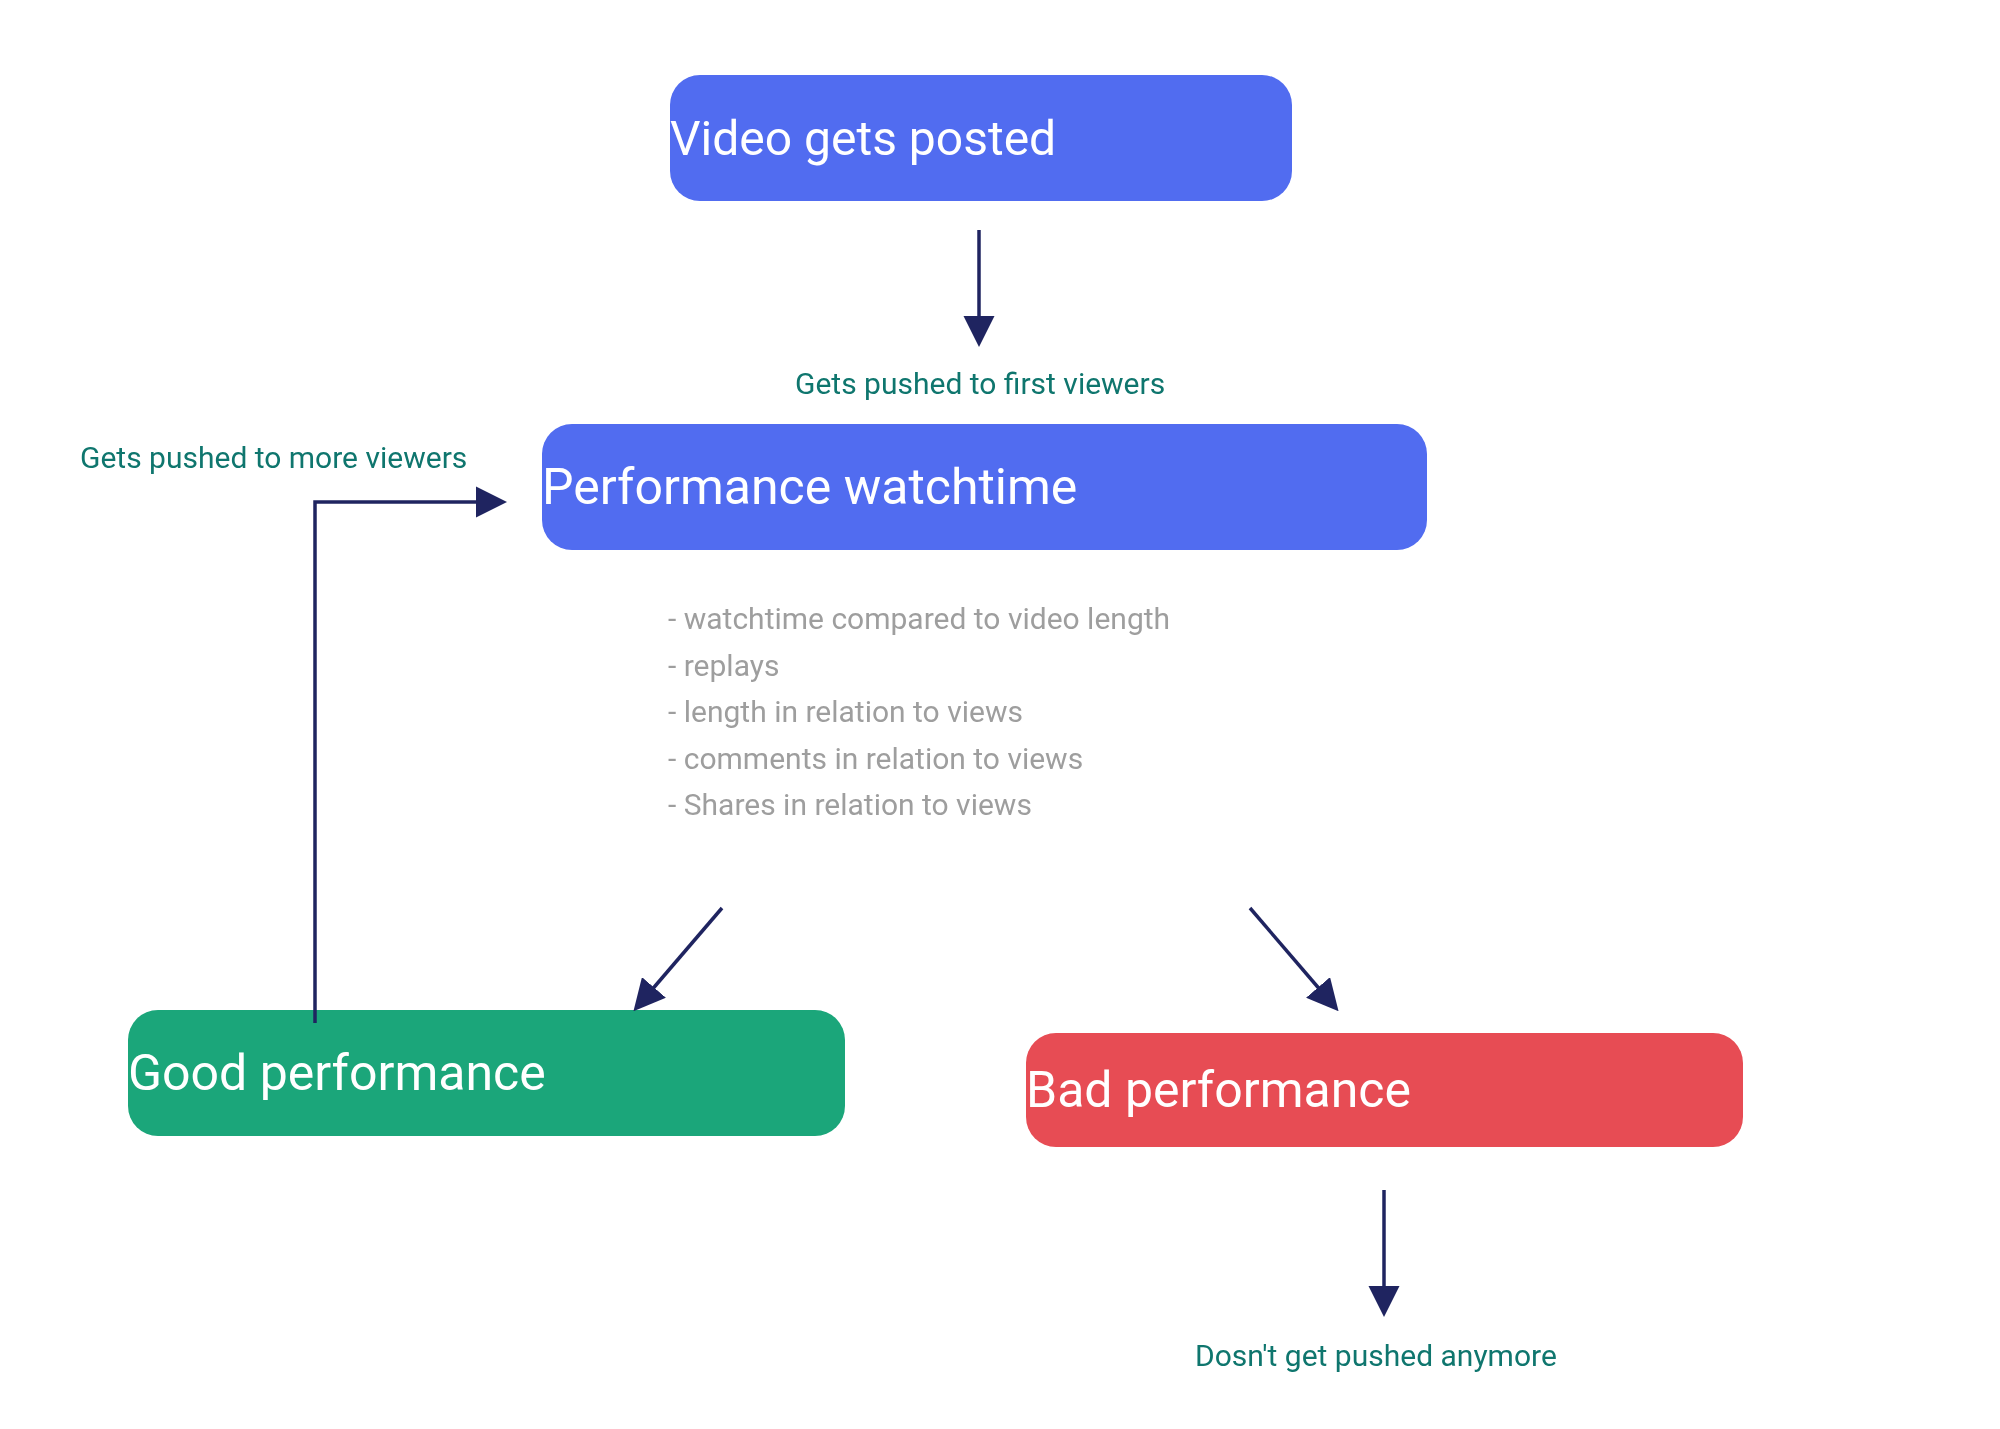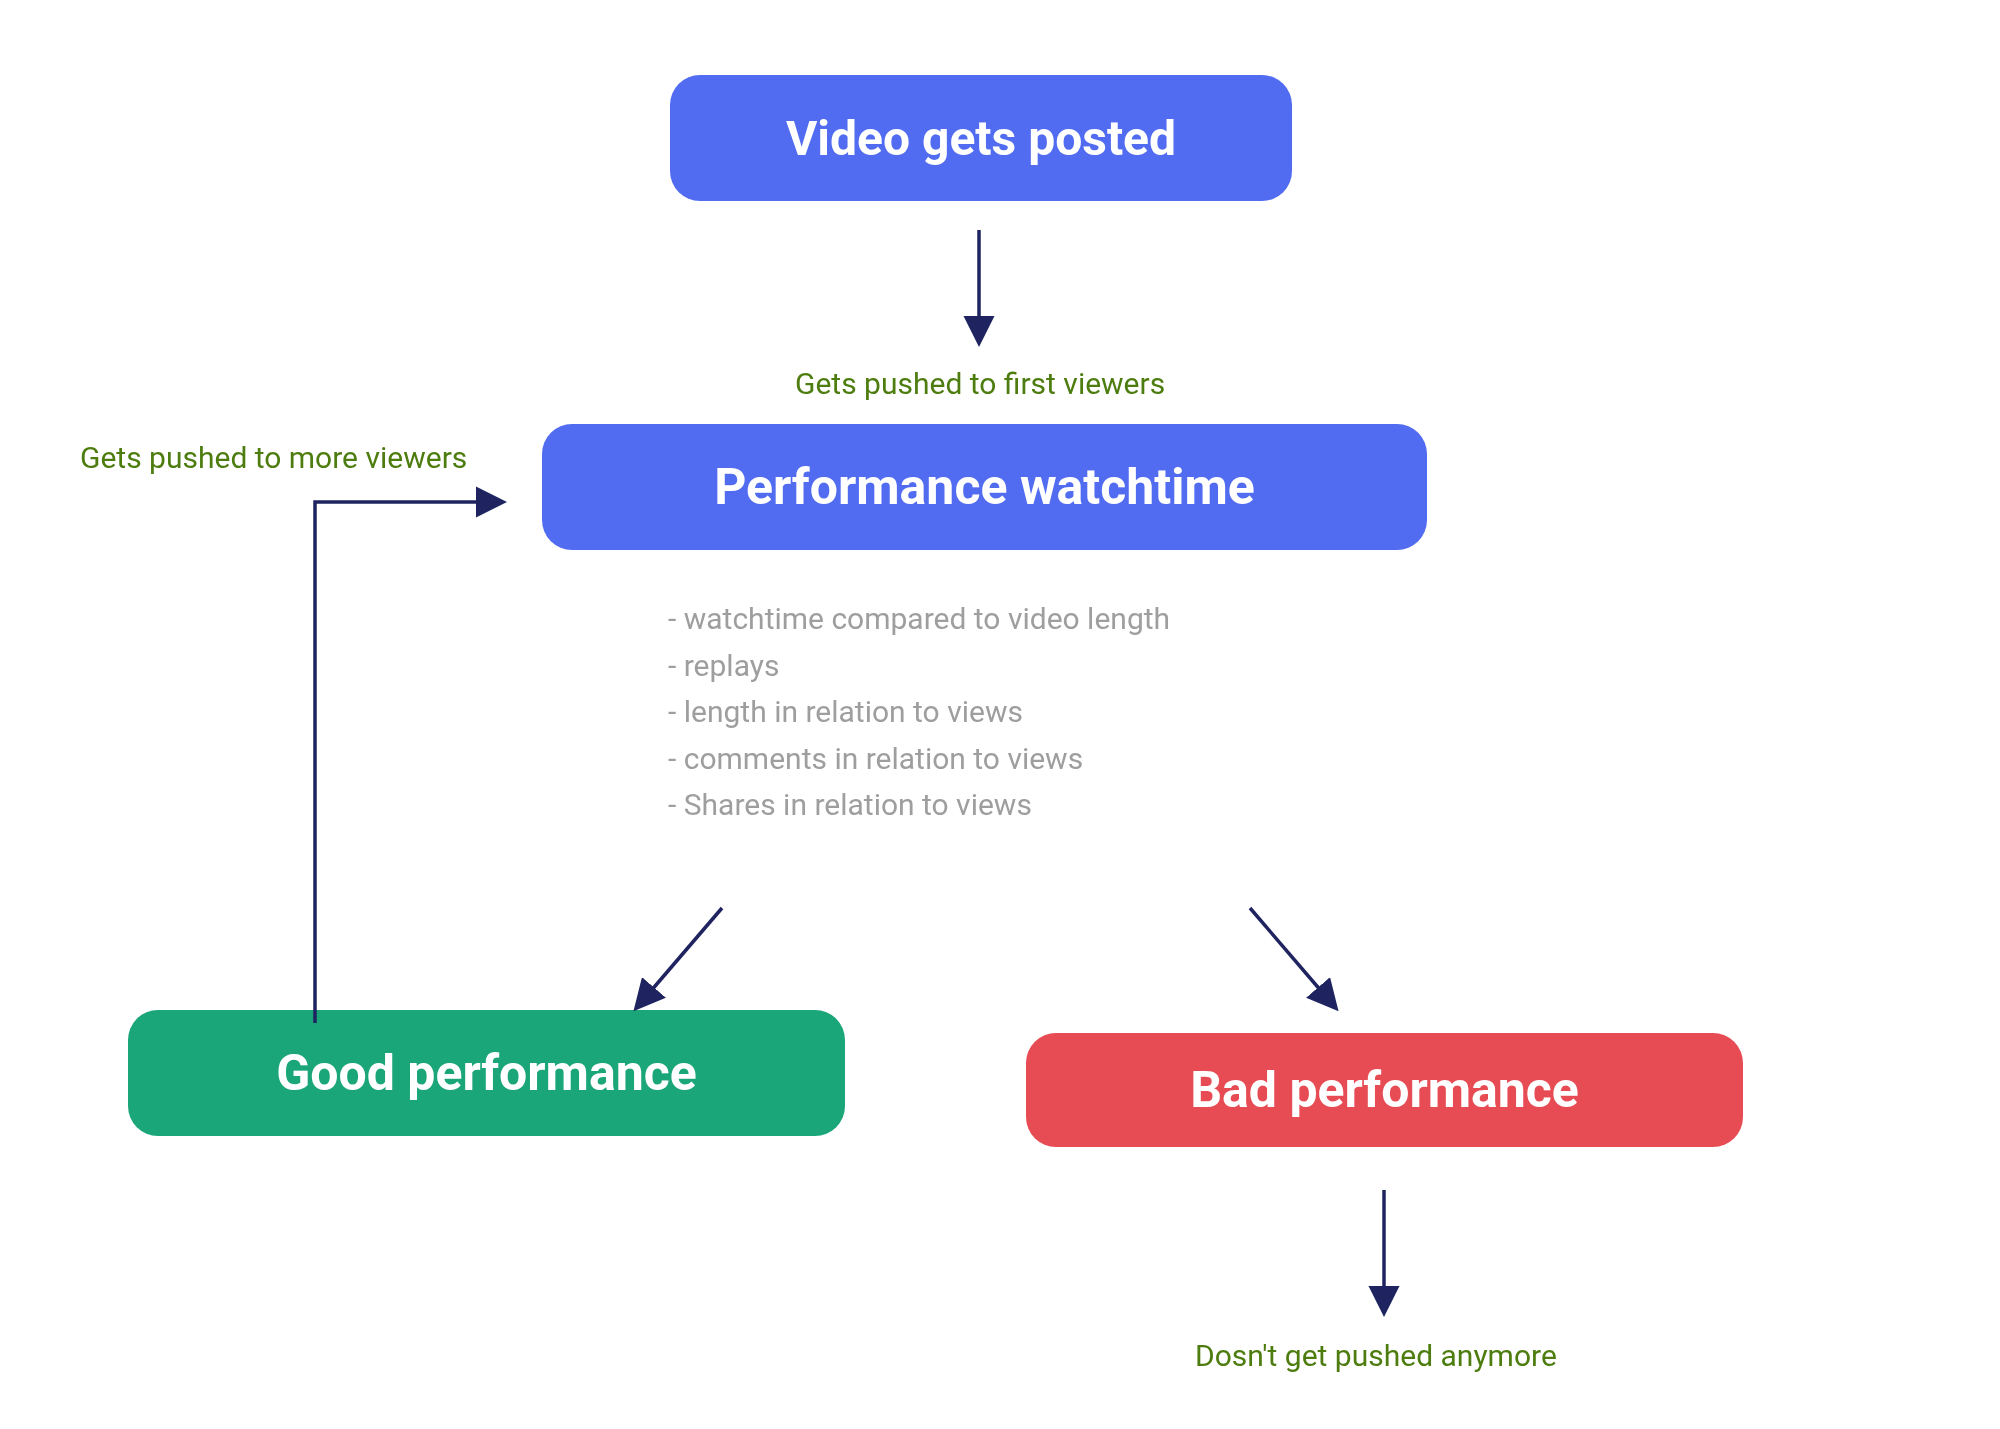--- a/index.html
+++ b/index.html
@@ -9,30 +9,30 @@
     height: 1429px;
     background: #ffffff;
     font-family: -apple-system, BlinkMacSystemFont, "Segoe UI", Roboto, "Helvetica Neue", Arial, sans-serif;
     position: relative;
     overflow: hidden;
   }
   .node {
     position: absolute;
     display: flex;
     align-items: center;
-    justify-content: center;
+    justify-content: flex-start;
     color: #ffffff;
-    font-weight: 700;
+    font-weight: 400;
     border-radius: 30px;
     text-align: center;
     box-sizing: border-box;
   }
   .label {
     position: absolute;
-    color: #4d7c0f;
+    color: #0f766e;
     font-weight: 400;
   }
   .criteria {
     position: absolute;
     color: #9e9e9e;
     font-weight: 400;
     line-height: 1.55;
   }
   svg.overlay {
     position: absolute;

